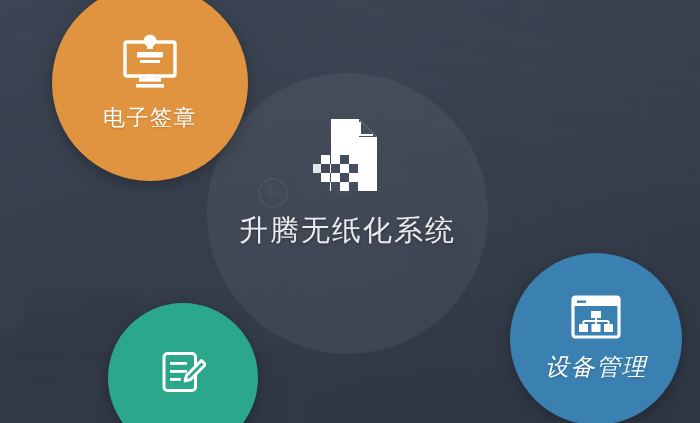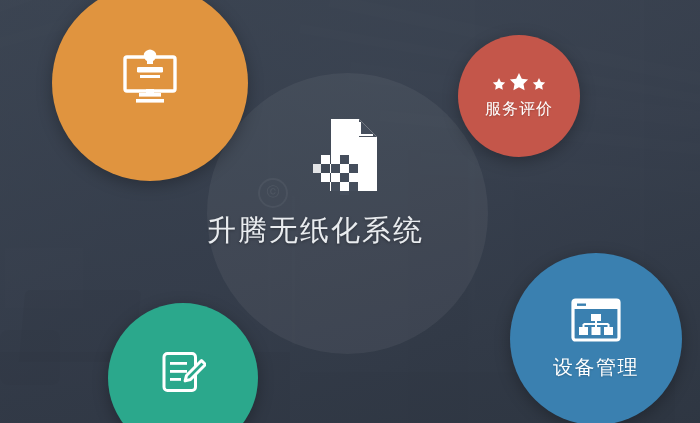--- a/index.html
+++ b/index.html
@@ -101,20 +101,21 @@
     border-radius: 50%;
     background: rgba(255,255,255,0.055);
   }
 
   
   .brand {
     position: absolute;
     left: 207px;
     top: 115px;
     width: 281px;
+    text-align: center;
   }
   .brand-icon {
     width: 70px;
     height: 80px;
     margin: 0 auto 16px auto;
     display: block;
   }
   .brand-title {
     color: #e9ecef;
     font-size: 29px;
@@ -162,21 +163,21 @@
   }
   .b-rating .b-label { font-size: 16px; letter-spacing: 1px; }
   .b-rating .b-icon { margin-bottom: 5px; }
 
   
   .b-device {
     left: 510px; top: 253px;
     width: 172px; height: 172px;
     background: #3a80b0;
   }
-  .b-device .b-label { font-size: 20px; }
+  .b-device .b-label { font-size: 24px; font-style: italic; }
 
   
   .b-form {
     left: 108px; top: 303px;
     width: 150px; height: 150px;
     background: #2ba88c;
   }
   .b-form .b-label { font-size: 19px; }
 
   .stars { display: block; line-height: 0; }
@@ -262,32 +263,23 @@
         <rect x="25" y="36" width="14" height="5" fill="#e0943f"></rect>
         <rect x="21" y="45" width="22" height="3.6" fill="#ffffff"></rect>
         <rect x="18" y="51" width="28" height="3.6" fill="#ffffff"></rect>
         <rect x="28" y="41" width="8" height="6" fill="#ffffff"></rect>
 
         <path d="M28 3 q4 -3 8 0 q3 2 2 6 q-1 3 -3 4 v3 h-6 v-3 q-2 -1 -3 -4 q-1 -4 2 -6 Z" fill="#ffffff"></path>
         <rect x="19" y="19" width="26" height="5.5" rx="1.2" fill="#ffffff"></rect>
         <rect x="22" y="27" width="20" height="3" fill="#ffffff"></rect>
       </svg>
     </span>
-  </div>
-
-  <div class="bubble b-rating">
-    <span class="b-icon stars">
-      <svg width="62" height="22" viewBox="0 0 62 22">
-        <path fill="#ffffff" d="M11 6 l1.9 3.9 4.3 .6 -3.1 3 .7 4.3 -3.8 -2 -3.8 2 .7 -4.3 -3.1 -3 4.3 -.6 Z"></path>
-        <path fill="#ffffff" d="M31 1 l2.8 5.7 6.3 .9 -4.6 4.4 1.1 6.3 -5.6 -3 -5.6 3 1.1 -6.3 -4.6 -4.4 6.3 -.9 Z"></path>
-        <path fill="#ffffff" d="M51 6 l1.9 3.9 4.3 .6 -3.1 3 .7 4.3 -3.8 -2 -3.8 2 .7 -4.3 -3.1 -3 4.3 -.6 Z"></path>
-      </svg>
-    </span>
-    <span class="b-label">服务评价</span>
-  </div>
+    <span class="b-label">电子签章</span>
+  </div>
+
 
   <div class="bubble b-device">
     <span class="b-icon">
       <svg width="50" height="44" viewBox="0 0 50 44">
         <rect x="2" y="2" width="46" height="40" rx="2.5" fill="none" stroke="#ffffff" stroke-width="3.2"></rect>
         <rect x="2" y="2" width="46" height="9" fill="#ffffff"></rect>
         <rect x="6" y="5.5" width="9" height="2.4" fill="#3a80b0"></rect>
 
         <rect x="20" y="16" width="10" height="7" fill="#ffffff"></rect>
         <rect x="8" y="29" width="9" height="8" fill="#ffffff"></rect>

